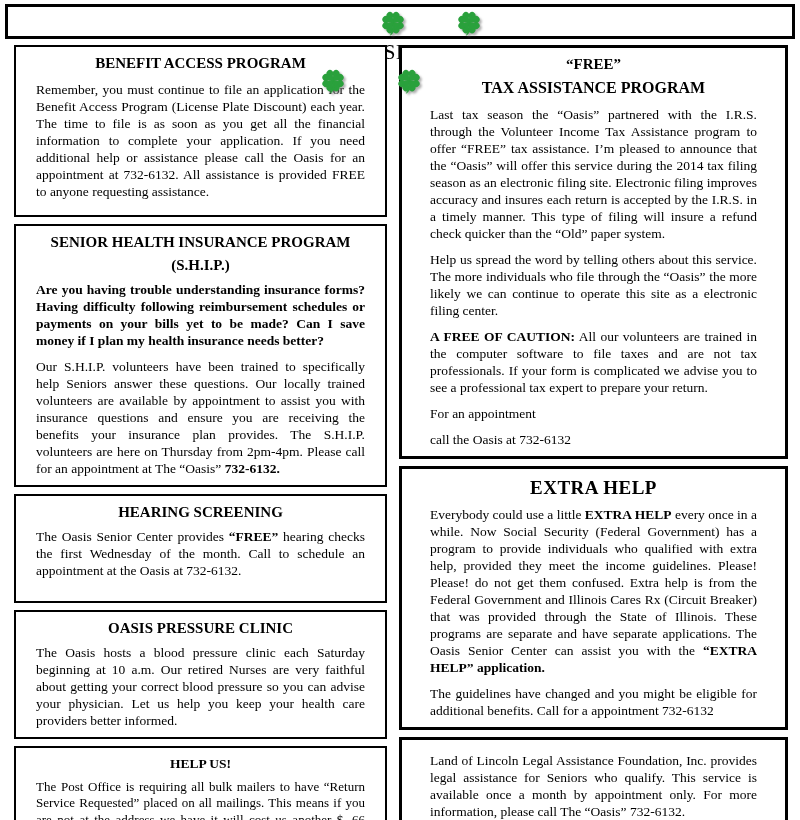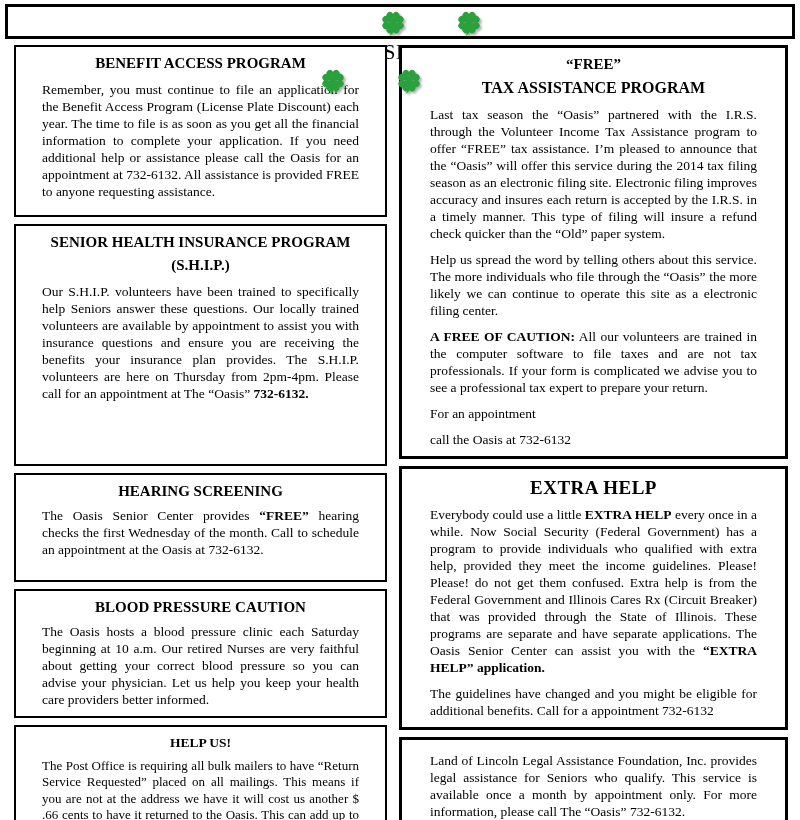--- a/index.html
+++ b/index.html
@@ -17,21 +17,21 @@
   .m-group.right { gap:46px; margin-right:58px; }
   .m-title { flex:1; text-align:center; font-size:21px; letter-spacing:.5px; white-space:nowrap; }
 
   
   .columns { display:flex; align-items:flex-start; padding:0 12px 0 14px; gap:12px; }
   .col-left  { width:373px; flex:none; }
   .col-right { width:389px; flex:none; }
 
   .box {
     border:2px solid #000; box-sizing:border-box;
-    padding:5px 10px 8px; margin-bottom:7px; background:#fff;
+    padding:5px 4px 8px; margin-bottom:7px; background:#fff;
   }
   .col-right .box { border-width:3px; padding:5px 12px 8px; }
 
   h2 { text-align:center; font-size:15px; margin:3px 0 4px; font-weight:bold; }
   h2.sub   { margin-top:6px; }
   h2.small { font-size:13.5px; margin-bottom:2px; }
   h2.lg    { font-size:16px; }
   h2.xl    { font-size:19px; letter-spacing:.5px; }
 
   .box p { margin:9px 16px 0; font-size:13.5px; line-height:1.26; text-align:justify; }
@@ -108,30 +108,31 @@
   <div class="col-left">
 
     <section class="box mh-benefit">
       <h2>BENEFIT ACCESS PROGRAM</h2>
       <p><span>Remember, you must continue to file an application for the Benefit Access Program (License Plate Discount)  each year. The time to file is as soon as you get all the financial information to complete your application.  If you need additional help or assistance please call the Oasis for an appointment at 732-6132.  All assistance is provided FREE to anyone requesting assistance.</span></p>
     </section>
 
     <section class="box mh-ship">
       <h2>SENIOR HEALTH INSURANCE PROGRAM</h2>
       <h2 class="sub">(S.H.I.P.)</h2>
+      <p class="bold-para tight"><span>Are you having trouble understanding insurance forms? Having difficulty following reimbursement schedules or payments on your bills yet to be made?  Can I save money if I plan my health insurance needs better?</span></p>
       <p><span>Our S.H.I.P. volunteers have been trained to specifically help Seniors answer these questions.  Our locally trained volunteers are available by appointment to assist you with insurance questions and ensure you are receiving the benefits your insurance plan provides.  The S.H.I.P. volunteers are here on Thursday from 2pm-4pm.  Please call for an appointment at The “Oasis” </span><b>732-6132.</b></p>
     </section>
 
     <section class="box mh-hearing">
       <h2>HEARING SCREENING</h2>
       <p class="tight"><span>The Oasis Senior Center provides </span><b>“FREE”</b><span> hearing checks the first Wednesday of the month. Call to schedule an appointment at the Oasis at 732-6132.</span></p>
     </section>
 
     <section class="box mh-blood">
-      <h2>BLOOD PRESSURE CAUTION</h2>
+      <h2>OASIS PRESSURE CLINIC</h2>
       <p class="tight"><span>The Oasis hosts a blood pressure clinic each Saturday beginning at 10 a.m. Our retired Nurses are very faithful about getting your correct blood pressure so you can advise your physician. Let us help you keep your health care providers better informed.</span></p>
     </section>
 
     <section class="box mh-helpus small-body">
       <h2 class="small">HELP US!</h2>
       <p class="tight"><span>The Post Office is requiring all bulk mailers to have “Return Service Requested” placed on all mailings. This means if you are not at the address we have it will cost us another $ .66 cents to have it returned to the Oasis. This can add up to a sizeable amount of money we do not have. </span></p>
     </section>
 
   </div>
 

